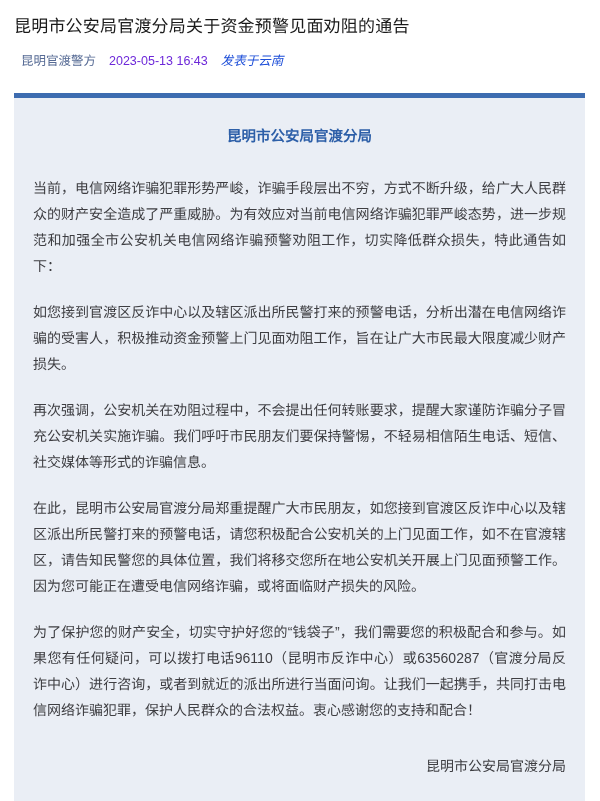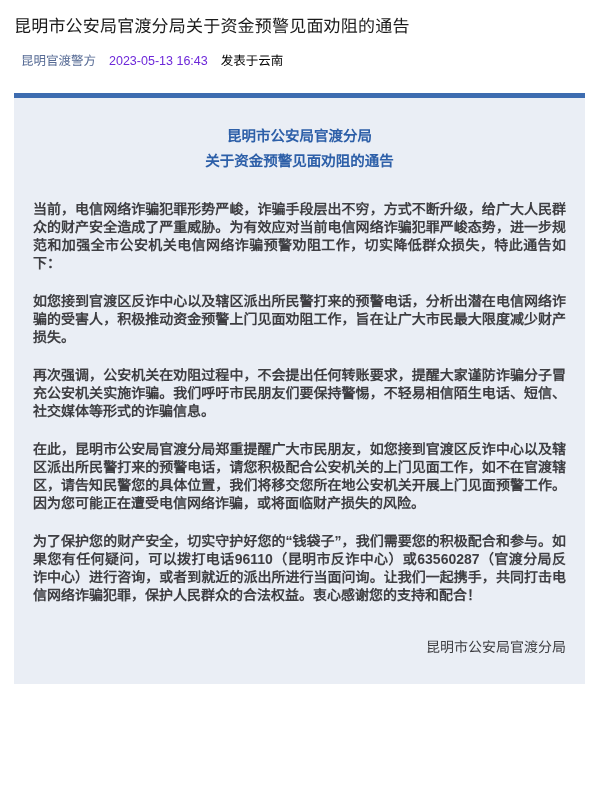--- a/index.html
+++ b/index.html
@@ -49,21 +49,22 @@
   }
   .byline-account {
     color: #576b95;
     margin-right: 13px;
   }
   .byline-date {
     color: #6d28d9;
     margin-right: 13px;
   }
   .byline-location {
-    color: #000000;
+    color: #1d4ed8;
+    font-style: italic;
   }
 
   
   .notice-card {
     position: relative;
     margin: 23px 15px 0 14px;
     background: #eaeef5;
     box-sizing: border-box;
   }
 
@@ -88,26 +89,25 @@
     font-size: 14.5px;
     line-height: 25px;
     margin-bottom: 26px;
   }
   .card-heading div {
     white-space: nowrap;
   }
 
   .para {
     font-size: 14px;
-    line-height: 18px;
+    line-height: 26px;
     color: #3e3e42;
     text-align: justify;
     text-justify: inter-ideograph;
     margin: 13px 0 20px 0;
-    font-weight: bold;
   }
   .para:last-of-type {
     margin-bottom: 0;
   }
 
   .signature {
     margin-top: 30px;
     text-align: right;
     font-size: 14px;
     line-height: 26px;
@@ -133,21 +133,20 @@
   </div>
 
   <div class="notice-card">
 
     <div class="card-rule card-rule-top"></div>
 
     <div class="card-body">
 
       <div class="card-heading">
         <div>昆明市公安局官渡分局</div>
-        <div>关于资金预警见面劝阻的通告</div>
       </div>
 
       <p class="para">当前，电信网络诈骗犯罪形势严峻，诈骗手段层出不穷，方式不断升级，给广大人民群众的财产安全造成了严重威胁。为有效应对当前电信网络诈骗犯罪严峻态势，进一步规范和加强全市公安机关电信网络诈骗预警劝阻工作，切实降低群众损失，特此通告如下：</p>
       <p class="para">如您接到官渡区反诈中心以及辖区派出所民警打来的预警电话，分析出潜在电信网络诈骗的受害人，积极推动资金预警上门见面劝阻工作，旨在让广大市民最大限度减少财产损失。</p>
       <p class="para">再次强调，公安机关在劝阻过程中，不会提出任何转账要求，提醒大家谨防诈骗分子冒充公安机关实施诈骗。我们呼吁市民朋友们要保持警惕，不轻易相信陌生电话、短信、社交媒体等形式的诈骗信息。</p>
       <p class="para">在此，昆明市公安局官渡分局郑重提醒广大市民朋友，如您接到官渡区反诈中心以及辖区派出所民警打来的预警电话，请您积极配合公安机关的上门见面工作，如不在官渡辖区，请告知民警您的具体位置，我们将移交您所在地公安机关开展上门见面预警工作。因为您可能正在遭受电信网络诈骗，或将面临财产损失的风险。</p>
       <p class="para">为了保护您的财产安全，切实守护好您的“钱袋子”，我们需要您的积极配合和参与。如果您有任何疑问，可以拨打电话96110（昆明市反诈中心）或63560287（官渡分局反诈中心）进行咨询，或者到就近的派出所进行当面问询。让我们一起携手，共同打击电信网络诈骗犯罪，保护人民群众的合法权益。衷心感谢您的支持和配合！</p>
 
       <div class="signature">
         <div>昆明市公安局官渡分局</div>

